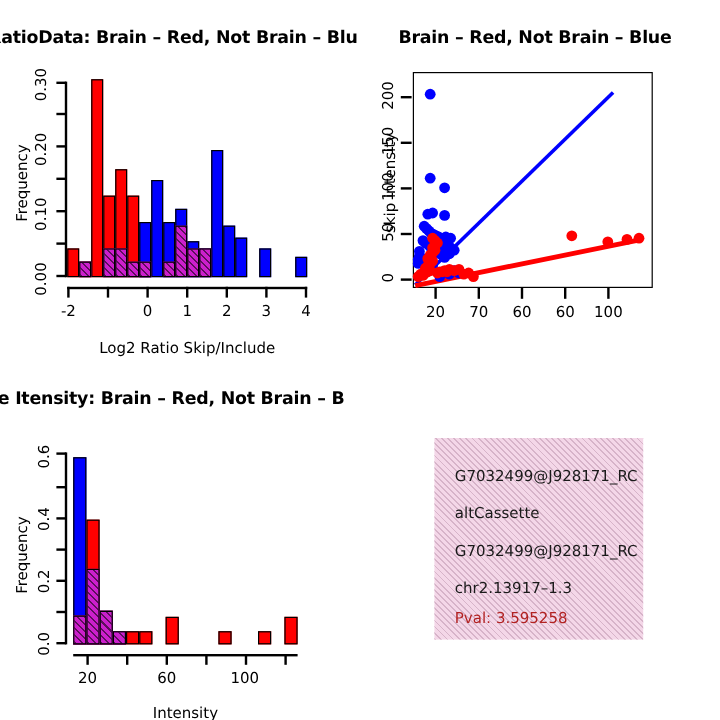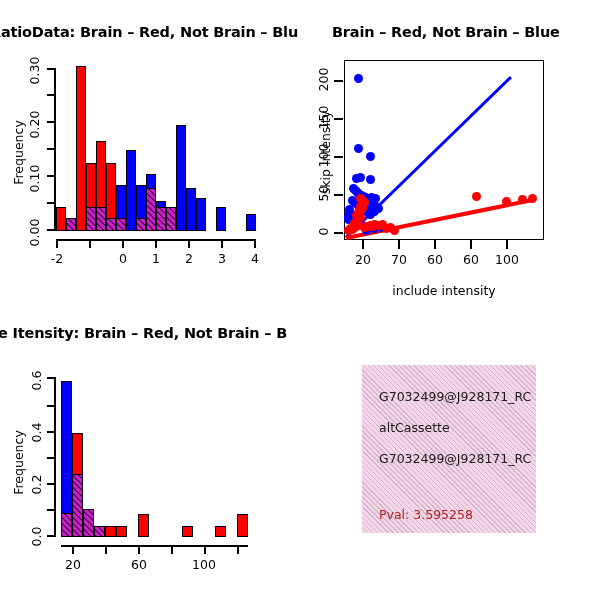--- a/index.html
+++ b/index.html
@@ -131,20 +131,21 @@
     <div class="tick" style="left:221px; top:239px;width:2px;height:9px;"></div>
     <div class="tick" style="left:254px; top:239px;width:2px;height:9px;"></div>
 
     <div class="xlab-num" style="left:42px;top:251px;width:30px;">-2</div>
     <div class="xlab-num" style="left:108px;top:251px;width:30px;">0</div>
     <div class="xlab-num" style="left:141px;top:251px;width:30px;">1</div>
     <div class="xlab-num" style="left:174px;top:251px;width:30px;">2</div>
     <div class="xlab-num" style="left:207px;top:251px;width:30px;">3</div>
     <div class="xlab-num" style="left:240px;top:251px;width:30px;">4</div>
 
+    <div class="axis-title" style="left:56px;top:282px;width:200px;">Log2 Ratio Skip/Include</div>
   </div>
 
   <div class="panel" style="left:300px;top:0;width:300px;height:305px;text-decoration:underline;">
 
     <div class="ptitle" style="left:32px;top:24px;">Brain – Red, Not Brain – Blue</div>
 
     <div class="axis-title vert" style="left:-20px;top:145px;width:90px;">skip intensity</div>
 
     <div class="ylab-num" style="left:8px;top:224px;width:30px;text-align:center;">0</div>
     <div class="ylab-num" style="left:4px;top:186px;width:38px;text-align:center;">50</div>
@@ -256,21 +257,20 @@
     <div class="tick" style="left:134px;top:240px;width:2px;height:9px;"></div>
     <div class="tick" style="left:170px;top:240px;width:2px;height:9px;"></div>
     <div class="tick" style="left:206px;top:240px;width:2px;height:9px;"></div>
 
     <div class="xlab-num" style="left:48px;top:252px;width:30px;">20</div>
     <div class="xlab-num" style="left:84px;top:252px;width:30px;">70</div>
     <div class="xlab-num" style="left:120px;top:252px;width:30px;">60</div>
     <div class="xlab-num" style="left:156px;top:252px;width:30px;">60</div>
     <div class="xlab-num" style="left:192px;top:252px;width:30px;">100</div>
 
-    <div class="axis-title" style="left:44px;top:283px;width:200px;">include intensity</div>
   </div>
 
   <div class="panel" style="left:0;top:305px;width:300px;height:295px;">
 
     <div class="ptitle" style="left:-12px;top:20px;">ne Itensity: Brain – Red, Not Brain – B</div>
 
     <div class="axis-title vert" style="left:-17px;top:150px;width:70px;">Frequency</div>
 
     <div class="ylab-num" style="left:22px;top:224px;width:28px;text-align:center;">0.0</div>
     <div class="ylab-num" style="left:22px;top:172px;width:28px;text-align:center;">0.2</div>
@@ -312,24 +312,26 @@
     <div class="tick" style="left:105px;top:240px;width:2px;height:9px;"></div>
     <div class="tick" style="left:138px;top:240px;width:2px;height:9px;"></div>
     <div class="tick" style="left:171px;top:240px;width:2px;height:9px;"></div>
     <div class="tick" style="left:204px;top:240px;width:2px;height:9px;"></div>
     <div class="tick" style="left:237px;top:240px;width:2px;height:9px;"></div>
 
     <div class="xlab-num" style="left:58px;top:252px;width:30px;">20</div>
     <div class="xlab-num" style="left:124px;top:252px;width:30px;">60</div>
     <div class="xlab-num" style="left:189px;top:252px;width:30px;">100</div>
 
+    <div class="axis-title" style="left:61px;top:281px;width:187px;">Intensity</div>
   </div>
 
   <div class="panel" style="left:300px;top:305px;width:300px;height:295px;">
     <div class="infobox" style="left:62px;top:60px;width:174px;height:168px;">
       <div class="infoline" style="left:17px;top:24px;">G7032499@J928171_RC</div>
       <div class="infoline" style="left:17px;top:55px;">altCassette</div>
       <div class="infoline" style="left:17px;top:86px;">G7032499@J928171_RC</div>
+      <div class="infoline" style="left:17px;top:117px;">chr2.13917–1.3</div>
       <div class="infoline pval" style="left:17px;top:142px;">Pval: 3.595258</div>
     </div>
   </div>
 
 </div>
 
 </body></html>

